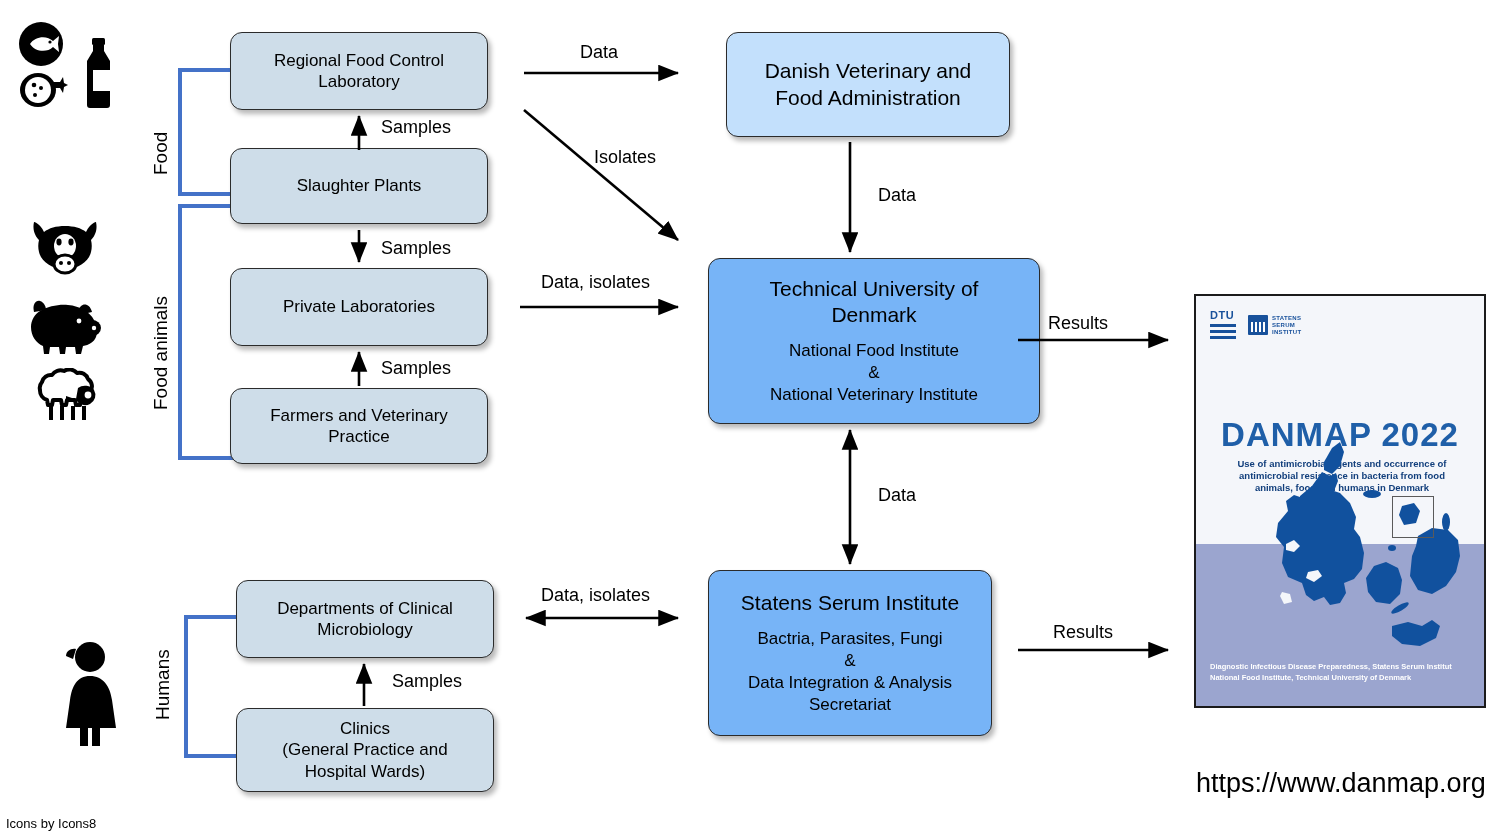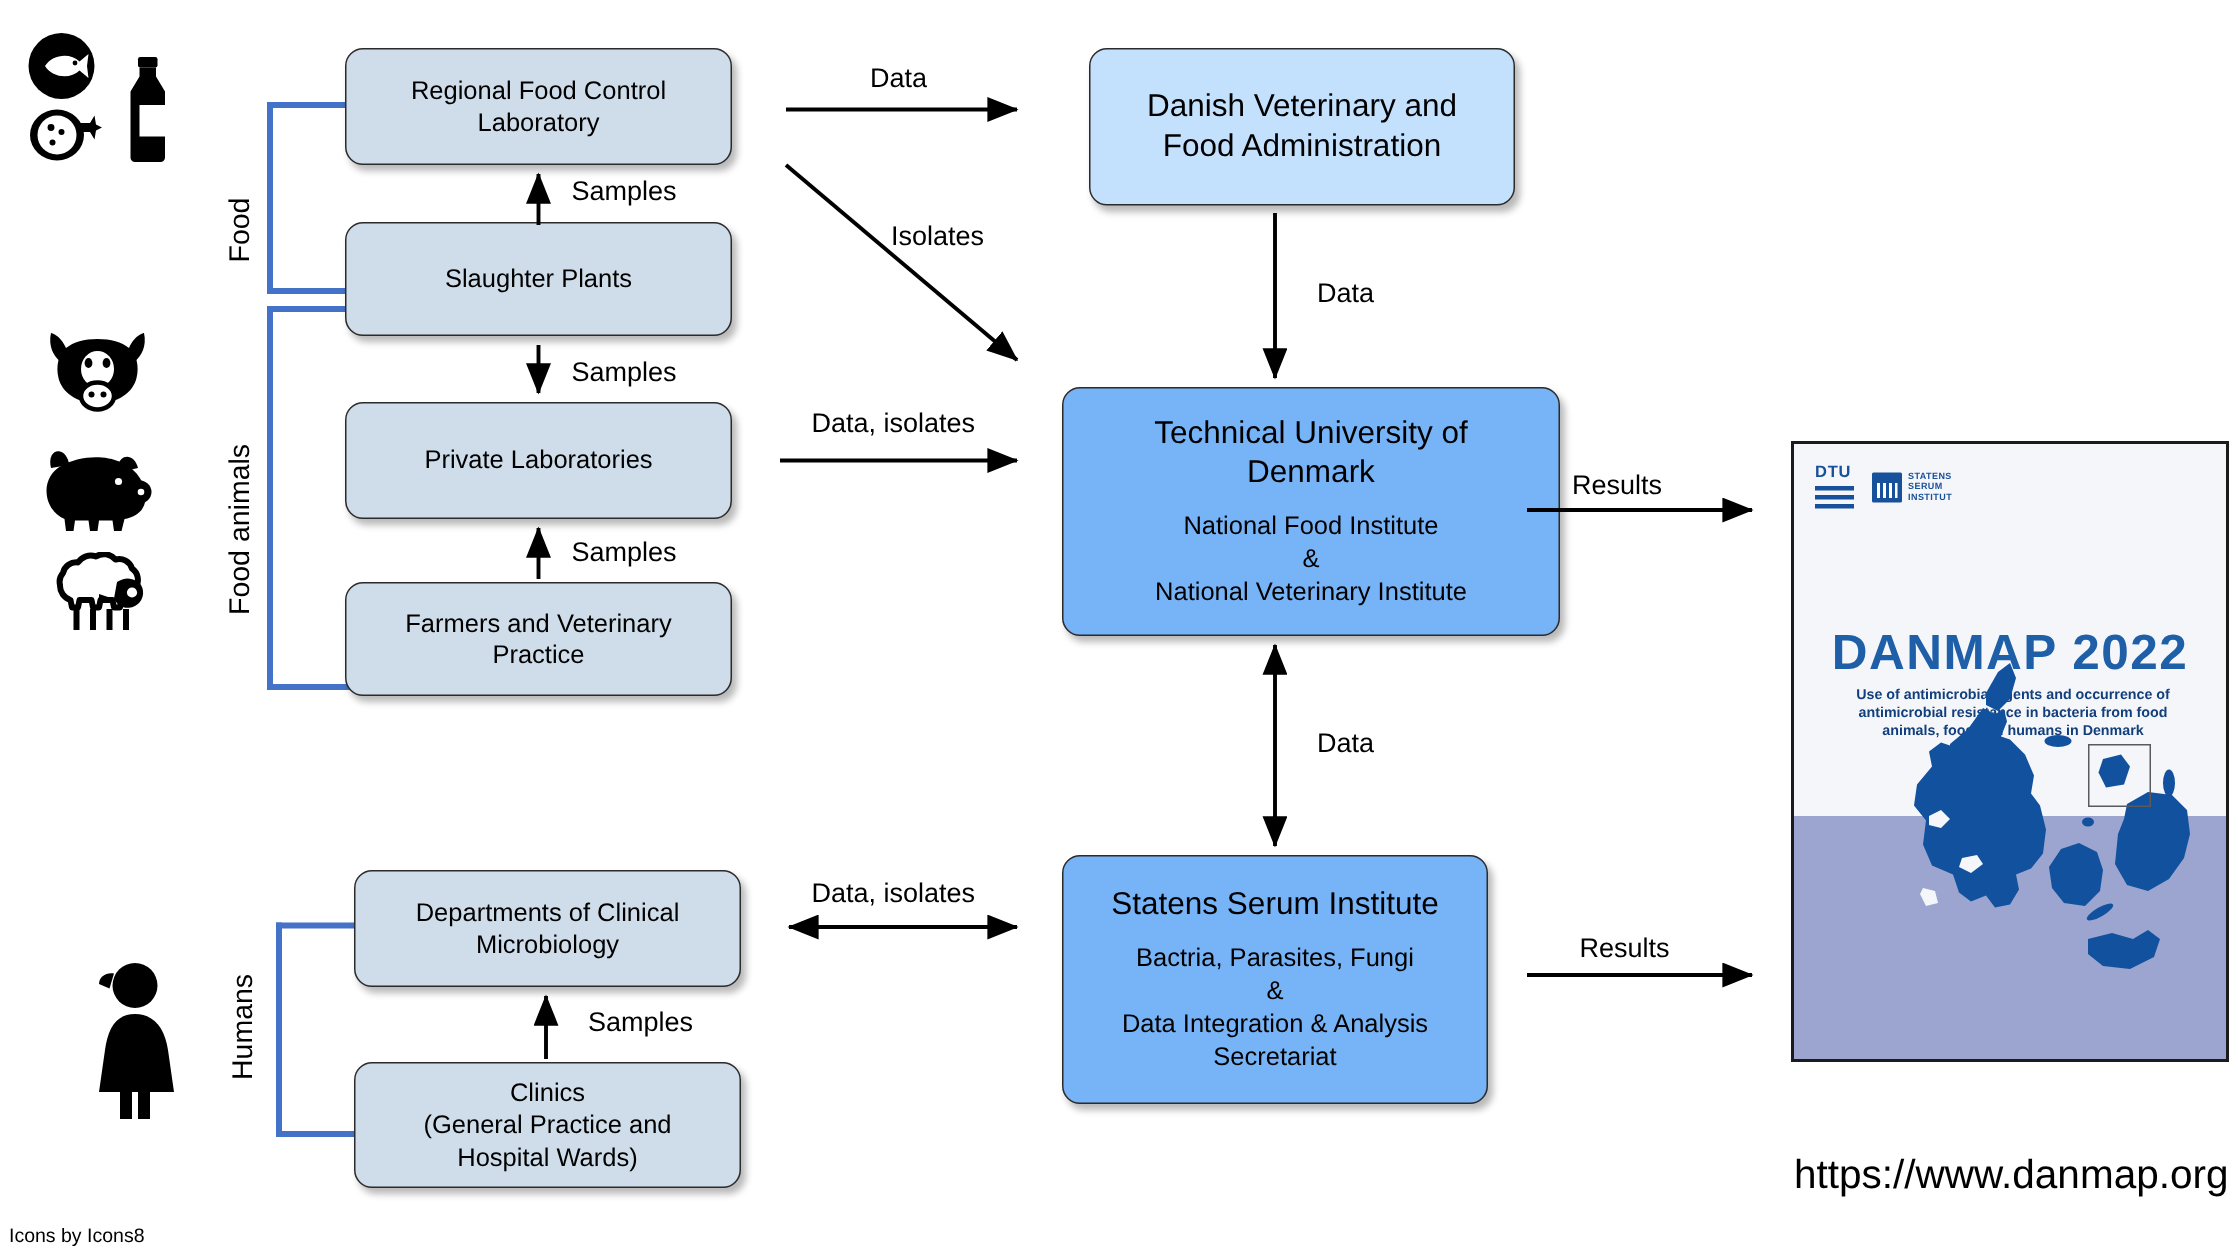--- a/index.html
+++ b/index.html
@@ -306,18 +306,22 @@
         <ellipse cx="196" cy="252" rx="4" ry="3"></ellipse>
         <ellipse cx="204" cy="312" rx="10" ry="3" transform="rotate(-30 204 312)"></ellipse>
         <ellipse cx="250" cy="226" rx="4" ry="9"></ellipse>
 
         <path d="M206 210 l12 -3 l6 8 l-4 12 l-12 2 l-5 -10z"></path>
       </g>
     </svg>
 
     <div class="inset"></div>
 
+    <div class="credits">
+      <div>Diagnostic Infectious Disease Preparedness, Statens Serum Institut</div>
+      <div>National Food Institute, Technical University of Denmark</div>
+    </div>
   </div>
 
   <div id="danmap-url">https://www.danmap.org</div>
   <div id="credit-icons8">Icons by Icons8</div>
 
 </div>
 
 </body></html>

